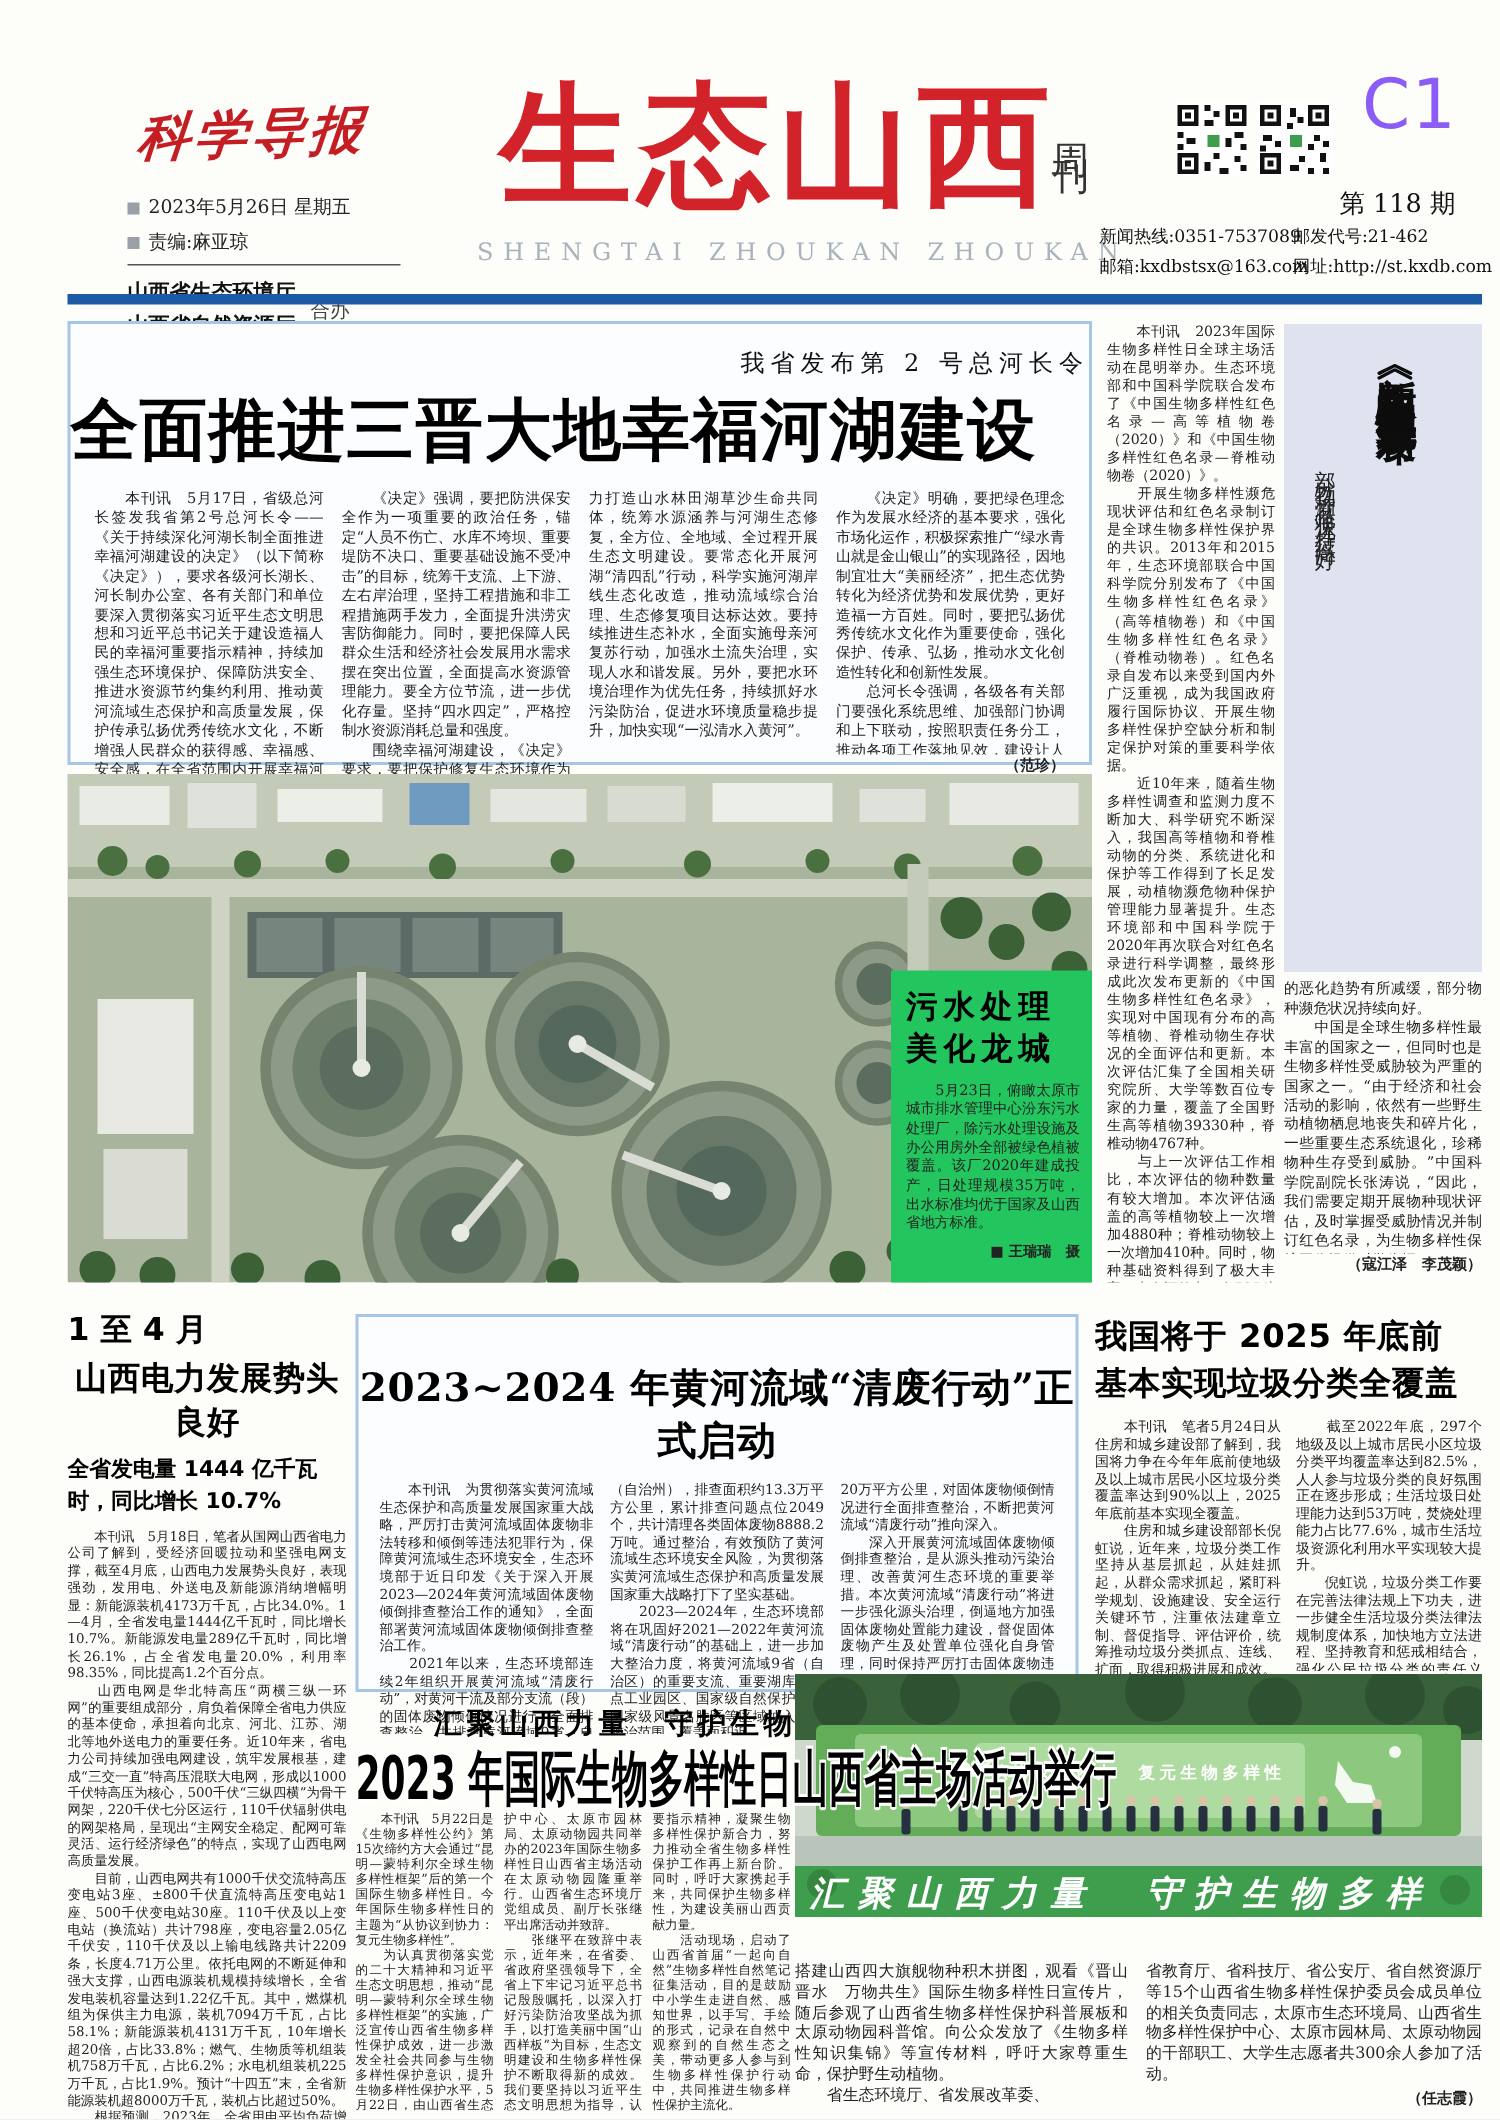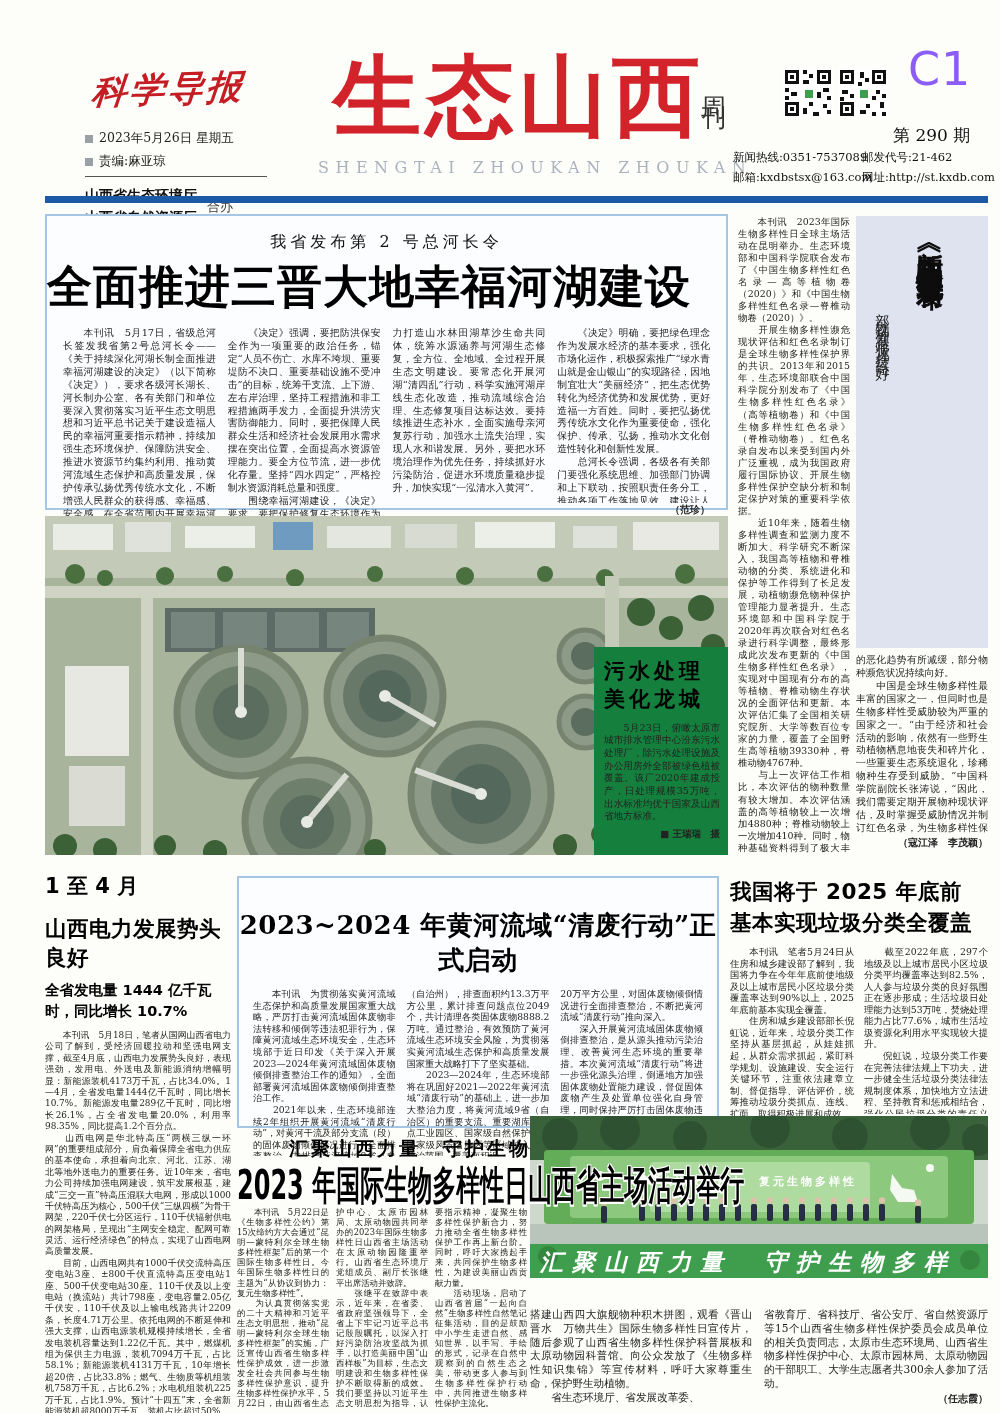--- a/index.html
+++ b/index.html
@@ -16,28 +16,28 @@
   .dateline{font-size:12.5px;color:#222;}
   .orgline{font-size:14px;font-weight:bold;color:#111;line-height:1.55;}
   .main-title{font-size:88px;font-weight:bold;color:#d2232a;letter-spacing:5px;line-height:1;margin-left:36px;}
   .weekly{writing-mode:vertical-rl;font-size:25px;color:#333;letter-spacing:10px;}
   .entitle{font-size:16px;letter-spacing:6.5px;color:#aab3bd;}
   .pagecode{font-size:46px;color:#8b5cf6;font-weight:500;letter-spacing:1px;}
   .issue{font-size:17px;color:#111;}
   .contact{font-size:11.5px;line-height:1.7;color:#111;}
   .bluebar{background:#1d5aa6;height:7px;}
   
-  .kicker{font-size:16px;letter-spacing:4px;text-align:center;color:#111;}
+  .kicker{font-size:16px;letter-spacing:4px;text-align:right;color:#111;}
   .lead-head{font-size:45px;font-weight:bold;letter-spacing:1px;color:#000;}
   
   .vtitle-box{background:#dfe3f0;}
   .vtitle{writing-mode:vertical-rl;font-size:27px;font-weight:bold;color:#0d0d0d;letter-spacing:2px;}
   .vsub{writing-mode:vertical-rl;font-size:14px;color:#222;letter-spacing:5px;}
   
-  .cap-box{background:#15803d;padding:10px 8px 6px 10px;box-sizing:border-box;}
+  .cap-box{background:#22c55e;padding:10px 8px 6px 10px;box-sizing:border-box;}
   .cap-title{font-size:21px;font-weight:bold;letter-spacing:4px;line-height:1.35;color:#000;}
   
   .pw-kicker{font-size:21px;font-weight:bold;color:#000;}
   .pw-head{font-size:21.5px;font-weight:bold;color:#000;letter-spacing:0.5px;}
   .pw-sub{font-size:14.5px;font-weight:bold;line-height:1.45;color:#000;}
   .qf-head{font-size:26px;font-weight:bold;text-align:center;letter-spacing:0.5px;color:#000;}
   .gb-head{font-size:21.5px;font-weight:bold;line-height:1.45;color:#000;letter-spacing:0.5px;}
   .bio-kicker{font-size:19px;font-weight:bold;letter-spacing:3px;text-align:center;color:#000;}
   .bio-head{font-size:40px;font-weight:bold;white-space:nowrap;color:#000;transform:scaleX(0.60);transform-origin:left top;
             text-shadow:-1.5px -1.5px 0 #fff,1.5px -1.5px 0 #fff,-1.5px 1.5px 0 #fff,1.5px 1.5px 0 #fff,0 2px 0 #fff;}
@@ -123,21 +123,21 @@
       <rect x="37" y="5" width="8" height="8" fill="#fff"></rect>
       <rect x="5" y="37" width="8" height="8" fill="#fff"></rect>
     <rect x="7" y="7" width="4" height="4" fill="#111"></rect>
       <rect x="39" y="7" width="4" height="4" fill="#111"></rect>
       <rect x="7" y="39" width="4" height="4" fill="#111"></rect>
     <rect x="20" y="20" width="12" height="12" fill="#fff"></rect>
       <rect x="22" y="22" width="8" height="8" fill="#3f9e4d"></rect>
   </svg>
 
   <div class="abs pagecode sans" style="left:908px;top:42px;">C1</div>
-  <div class="abs issue" style="left:893px;top:124px;">第 290 期</div>
+  <div class="abs issue" style="left:893px;top:124px;">第 118 期</div>
 
   <div class="abs contact" style="left:733px;top:148px;">
     <div>新闻热线:0351-7537089</div>
     <div>邮箱:kxdbstsx@163.com</div>
   </div>
   <div class="abs contact" style="left:862px;top:148px;">
     <div>邮发代号:21-462</div>
     <div>网址:http://st.kxdb.com</div>
   </div>
 
@@ -271,21 +271,21 @@
     <div class="abs vtitle" style="left:56px;top:14px;height:404px;">新版《中国生物多样性红色名录》发布</div>
   </div>
   <div class="abs" style="left:856px;top:654px;width:132px;height:201px;overflow:hidden;">
     <div class="body-col" style="font-size:9.8px;height:182px;">的恶化趋势有所减缓，部分物种濒危状况持续向好。
 　　中国是全球生物多样性最丰富的国家之一，但同时也是生物多样性受威胁较为严重的国家之一。“由于经济和社会活动的影响，依然有一些野生动植物栖息地丧失和碎片化，一些重要生态系统退化，珍稀物种生存受到威胁。”中国科学院副院长张涛说，“因此，我们需要定期开展物种现状评估，及时掌握受威胁情况并制订红色名录，为生物多样性保护工作提供科学依据。”</div>
     <div class="byline">（寇江泽　李茂颖）</div>
   </div>
 
   <div class="abs" style="left:45px;top:872px;width:186px;height:541px;overflow:hidden;">
     <div class="pw-kicker sans">1 至 4 月</div>
-    <div class="pw-head sans" style="margin-top:14px;">山西电力发展势头良好</div>
+    <div class="pw-head sans" style="margin-top:4px;text-align:center;">山西电力发展势头良好</div>
     <div class="pw-sub sans" style="margin-top:8px;">全省发电量 1444 亿千瓦时，同比增长 10.7%</div>
     <div class="body-col" style="margin-top:8px;font-size:8.9px;line-height:1.28;height:428px;">　　本刊讯　5月18日，笔者从国网山西省电力公司了解到，受经济回暖拉动和坚强电网支撑，截至4月底，山西电力发展势头良好，表现强劲，发用电、外送电及新能源消纳增幅明显：新能源装机4173万千瓦，占比34.0%。1—4月，全省发电量1444亿千瓦时，同比增长10.7%。新能源发电量289亿千瓦时，同比增长26.1%，占全省发电量20.0%，利用率98.35%，同比提高1.2个百分点。
 　　山西电网是华北特高压“两横三纵一环网”的重要组成部分，肩负着保障全省电力供应的基本使命，承担着向北京、河北、江苏、湖北等地外送电力的重要任务。近10年来，省电力公司持续加强电网建设，筑牢发展根基，建成“三交一直”特高压混联大电网，形成以1000千伏特高压为核心，500千伏“三纵四横”为骨干网架，220千伏七分区运行，110千伏辐射供电的网架格局，呈现出“主网安全稳定、配网可靠灵活、运行经济绿色”的特点，实现了山西电网高质量发展。
 　　目前，山西电网共有1000千伏交流特高压变电站3座、±800千伏直流特高压变电站1座、500千伏变电站30座。110千伏及以上变电站（换流站）共计798座，变电容量2.05亿千伏安，110千伏及以上输电线路共计2209条，长度4.71万公里。依托电网的不断延伸和强大支撑，山西电源装机规模持续增长，全省发电装机容量达到1.22亿千瓦。其中，燃煤机组为保供主力电源，装机7094万千瓦，占比58.1%；新能源装机4131万千瓦，10年增长超20倍，占比33.8%；燃气、生物质等机组装机758万千瓦，占比6.2%；水电机组装机225万千瓦，占比1.9%。预计“十四五”末，全省新能源装机超8000万千瓦，装机占比超过50%。
 　　根据预测，2023年，全省用电平均负荷增长约7%—8%，度夏期间最大负荷约3850万千瓦，同比增长约8.8%，电力供应充足。</div>
 
   </div>
 
   <div class="abs blue-box" style="left:237px;top:876px;width:482px;height:252px;">
     <div class="qf-head" style="margin-top:30px;">2023~2024 年黄河流域“清废行动”正式启动</div>

